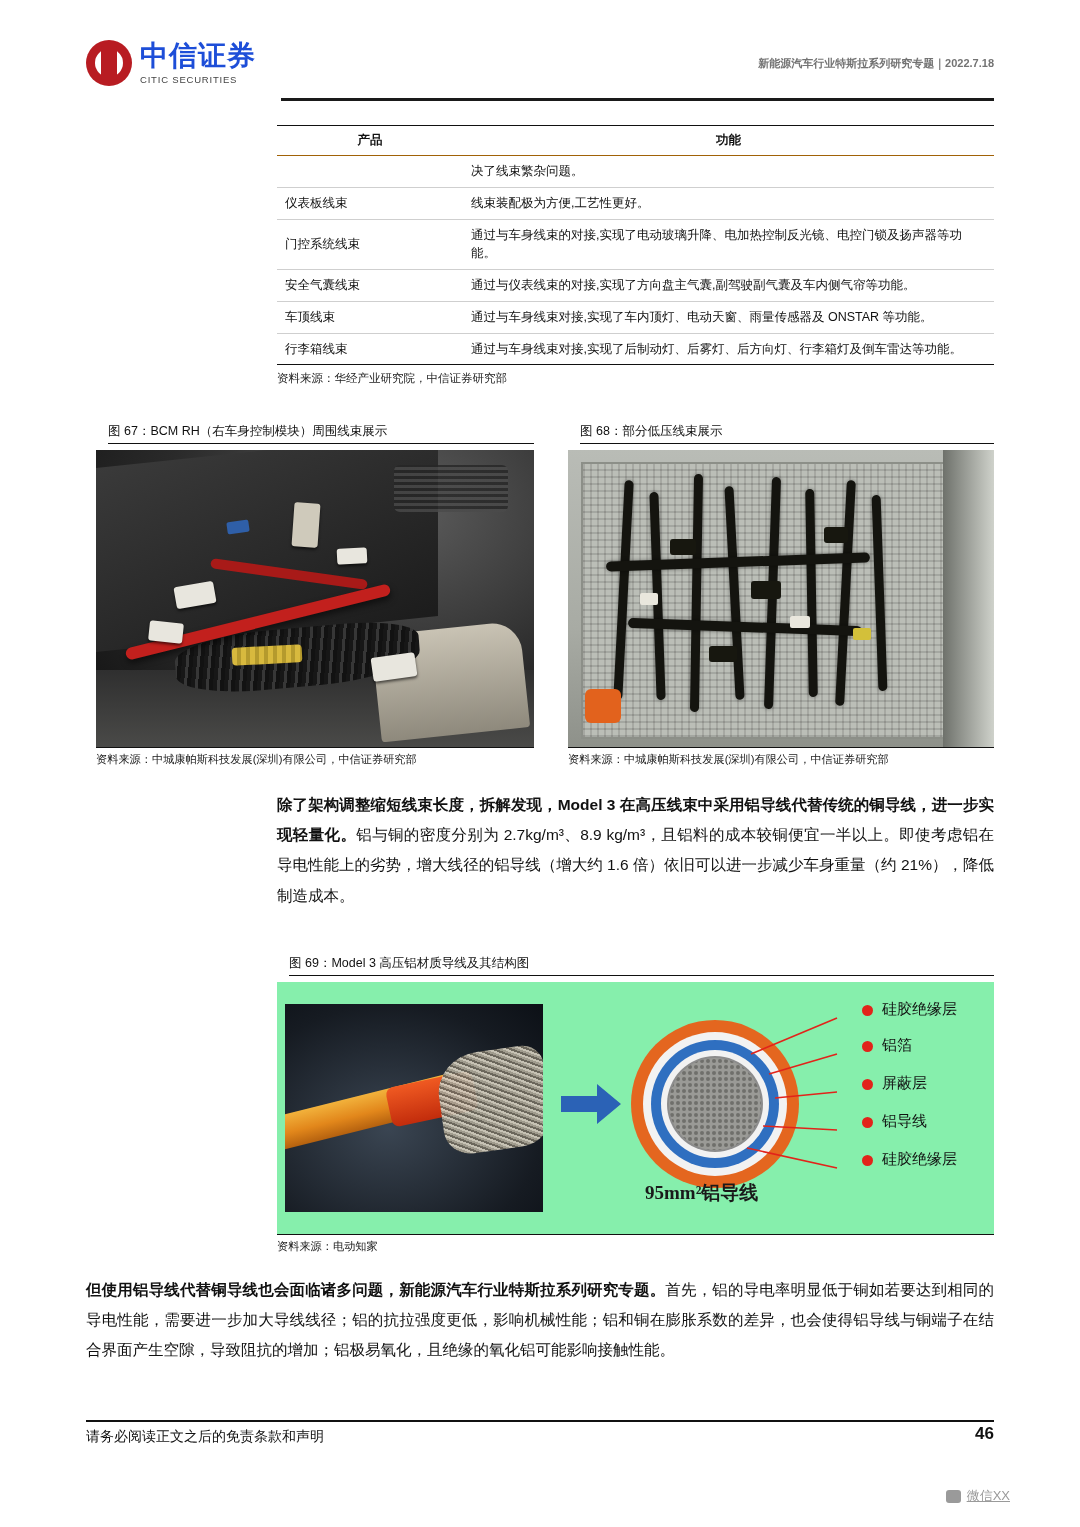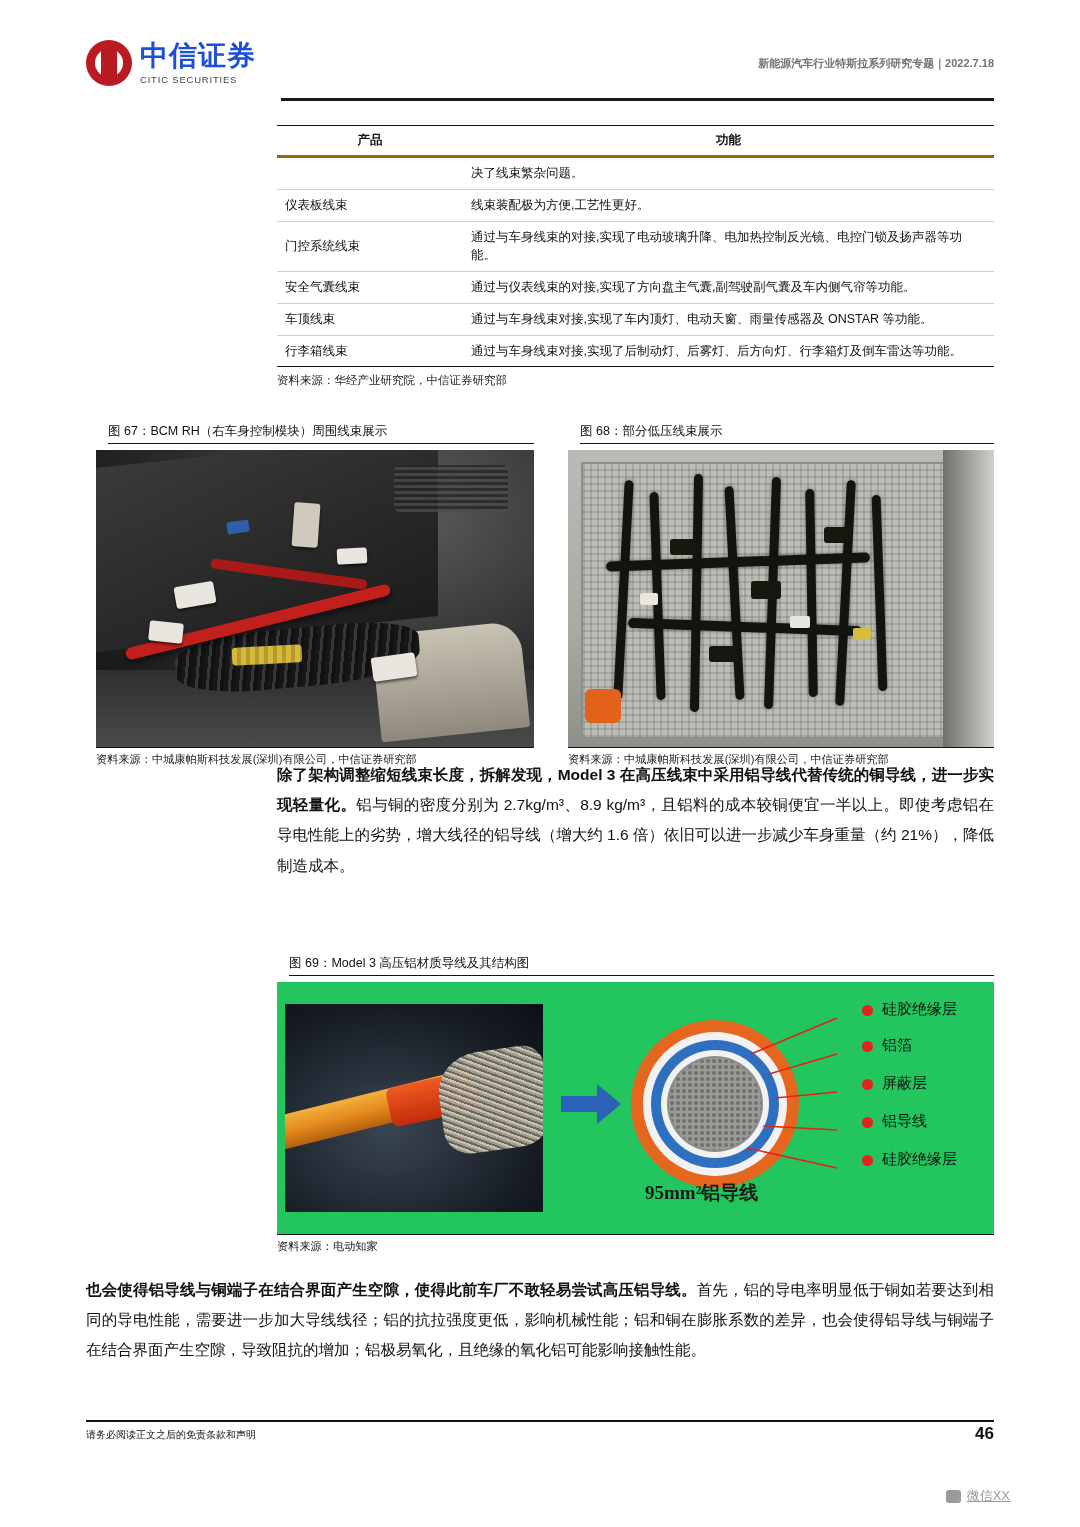--- a/index.html
+++ b/index.html
@@ -116,21 +116,21 @@
     padding: 6px 8px;
     vertical-align: middle;
     line-height: 1.5;
   }
   table.product-table td.col-a {
     width: 170px;
     white-space: nowrap;
   }
   tr.head-row {
     border-top: 1.6px solid #111;
-    border-bottom: 3px solid #a16207;
+    border-bottom: 1px solid #a16207;
   }
   tr.body-row {
     border-bottom: 1px solid #cfcfcf;
   }
   tr.last-row {
     border-bottom: 1.6px solid #111;
   }
   .src-note {
     font-size: 11.5px;
     color: #222;
@@ -269,42 +269,42 @@
   .para {
     position: absolute;
     font-size: 15.5px;
     line-height: 1.95;
     color: #111;
     text-align: justify;
   }
   .para b { font-weight: bold; }
   .para-1 {
     left: 277px;
-    top: 760px;
+    top: 790px;
     width: 717px;
   }
   .para-2 {
     left: 86px;
     top: 1275px;
     width: 908px;
   }
   .indent { text-indent: 2em; }
 
   
   .fig69 {
     position: absolute;
     left: 277px;
     top: 955px;
     width: 717px;
   }
   .fig69-body {
     position: relative;
     height: 252px;
     margin-top: 6px;
-    background: #22c55e;
+    background: #86efac;
     overflow: hidden;
   }
   .f69-photo {
     position: absolute; left: 8px; top: 22px; width: 258px; height: 208px;
     background: radial-gradient(ellipse at 40% 60%, #3a4552 0%, #161b22 70%, #0c1016 100%);
     overflow: hidden;
   }
   .f69-cable {
     position: absolute; left: -14%; top: 44%; width: 86%; height: 34px;
     background: linear-gradient(180deg,#f2b23c,#e2871b 55%,#b4610f);
@@ -342,21 +342,21 @@
     font-family: "Liberation Serif", serif;
   }
 
   
   .footer-rule {
     position: absolute; left: 86px; right: 86px; top: 1420px;
     height: 1.6px; background: #111;
   }
   .footer-left {
     position: absolute; left: 86px; top: 1428px;
-    font-size: 10px; color: #111;
+    font-size: 14px; color: #111;
   }
   .footer-right {
     position: absolute; right: 86px; top: 1424px;
     font-size: 17px; font-weight: bold; color: #111; margin-left: 45px;
   }
   .watermark {
     position: absolute; right: 70px; bottom: 22px;
     display: flex; align-items: center; gap: 6px;
     font-size: 13px; color: #9a9a9a; text-decoration: underline;
   }
@@ -524,21 +524,21 @@
       <div class="ring-label-row" style="left:585px; top:168px;">
         <span class="dot"></span><span>硅胶绝缘层</span>
       </div>
 
       <div class="alu-text" style="left:368px; top:198px;">95mm²铝导线</div>
     </div>
     <div class="fig-src">资料来源：电动知家</div>
   </div>
 
   <div class="para para-2">
-    <span class="indent"></span><b>也会使得铝导线与铜端子在结合界面产生空隙，使得此前车厂不敢轻易尝试高压铝导线。</b><span>首先，铝的导电率明显低于铜如若要达到相同的导电性能，需要进一步加大导线线径；铝的抗拉强度更低，影响机械性能；铝和铜在膨胀系数的差异，也会使得铝导线与铜端子在结合界面产生空隙，导致阻抗的增加；铝极易氧化，且绝缘的氧化铝可能影响接触性能。</span>
+    <span class="indent"></span><b>但使用铝导线代替铜导线也会面临诸多问题，新能源汽车行业特斯拉系列研究专题。</b><span>首先，铝的导电率明显低于铜如若要达到相同的导电性能，需要进一步加大导线线径；铝的抗拉强度更低，影响机械性能；铝和铜在膨胀系数的差异，也会使得铝导线与铜端子在结合界面产生空隙，导致阻抗的增加；铝极易氧化，且绝缘的氧化铝可能影响接触性能。</span>
   </div>
 
   <div class="footer-rule"></div>
   <div class="footer-left">请务必阅读正文之后的免责条款和声明</div>
   <div class="footer-right">46</div>
   <div class="watermark">
     <span class="wm-icon"></span>
     <span>微信XX</span>
   </div>
 

